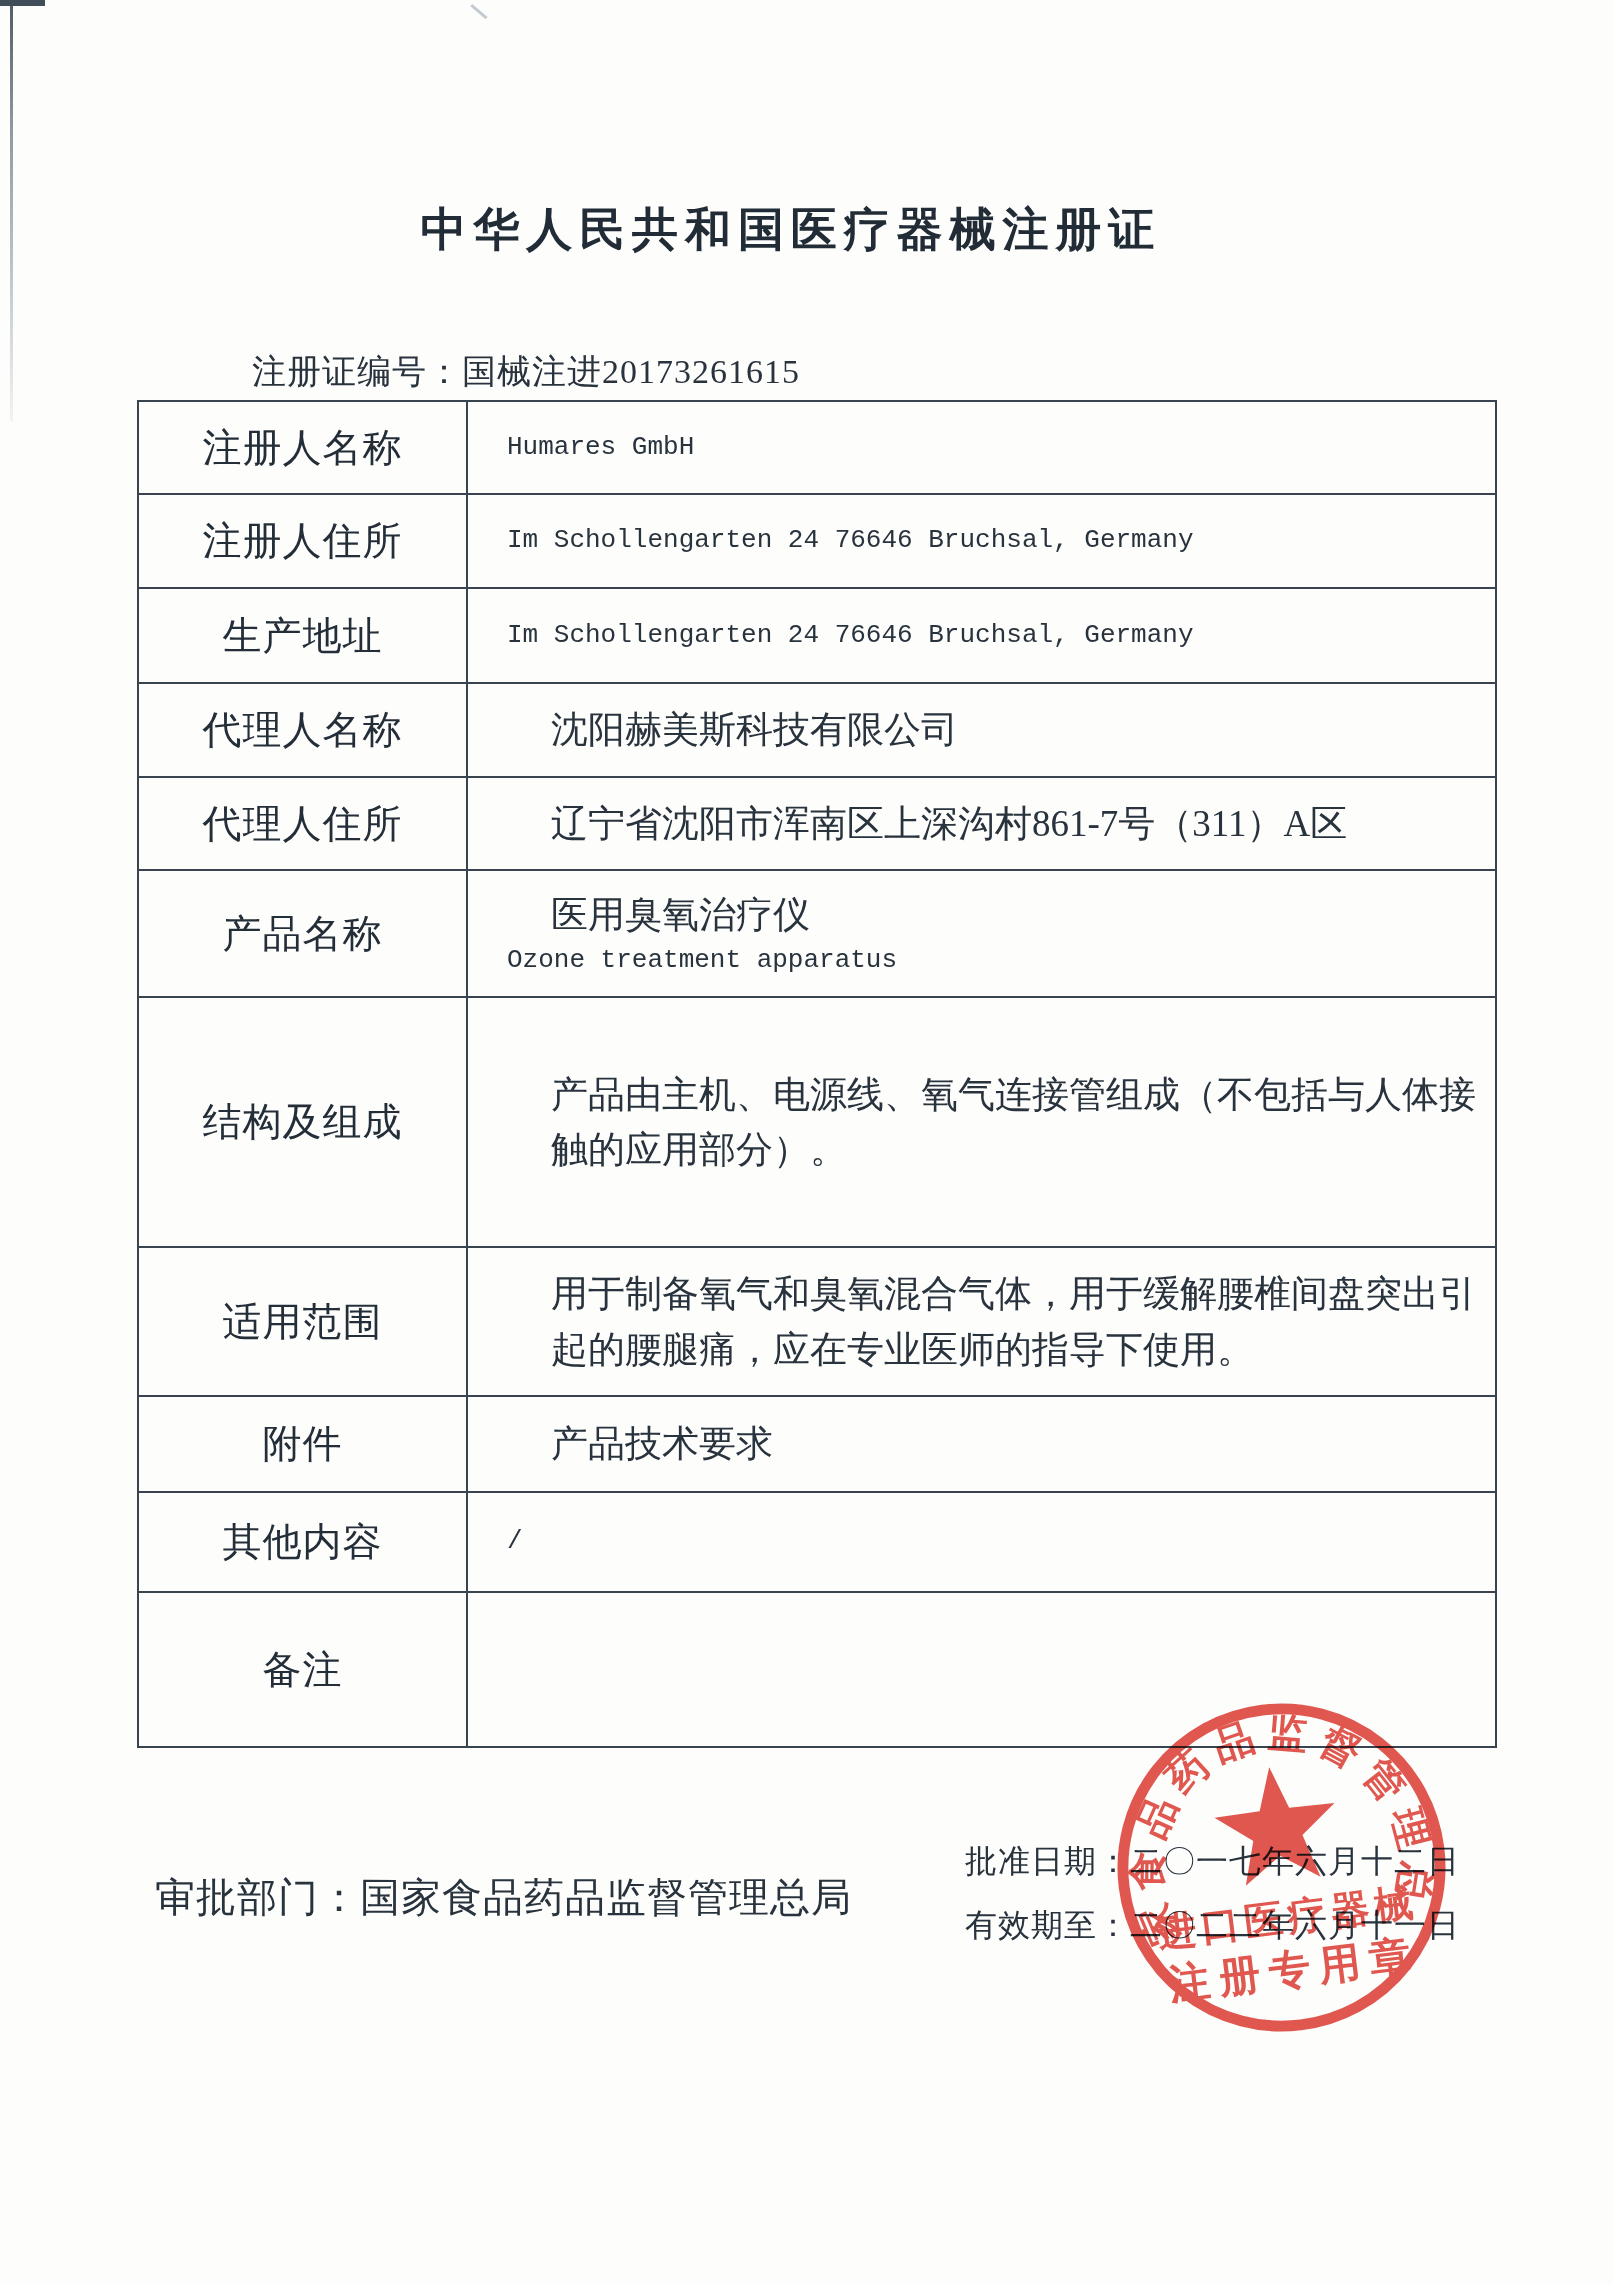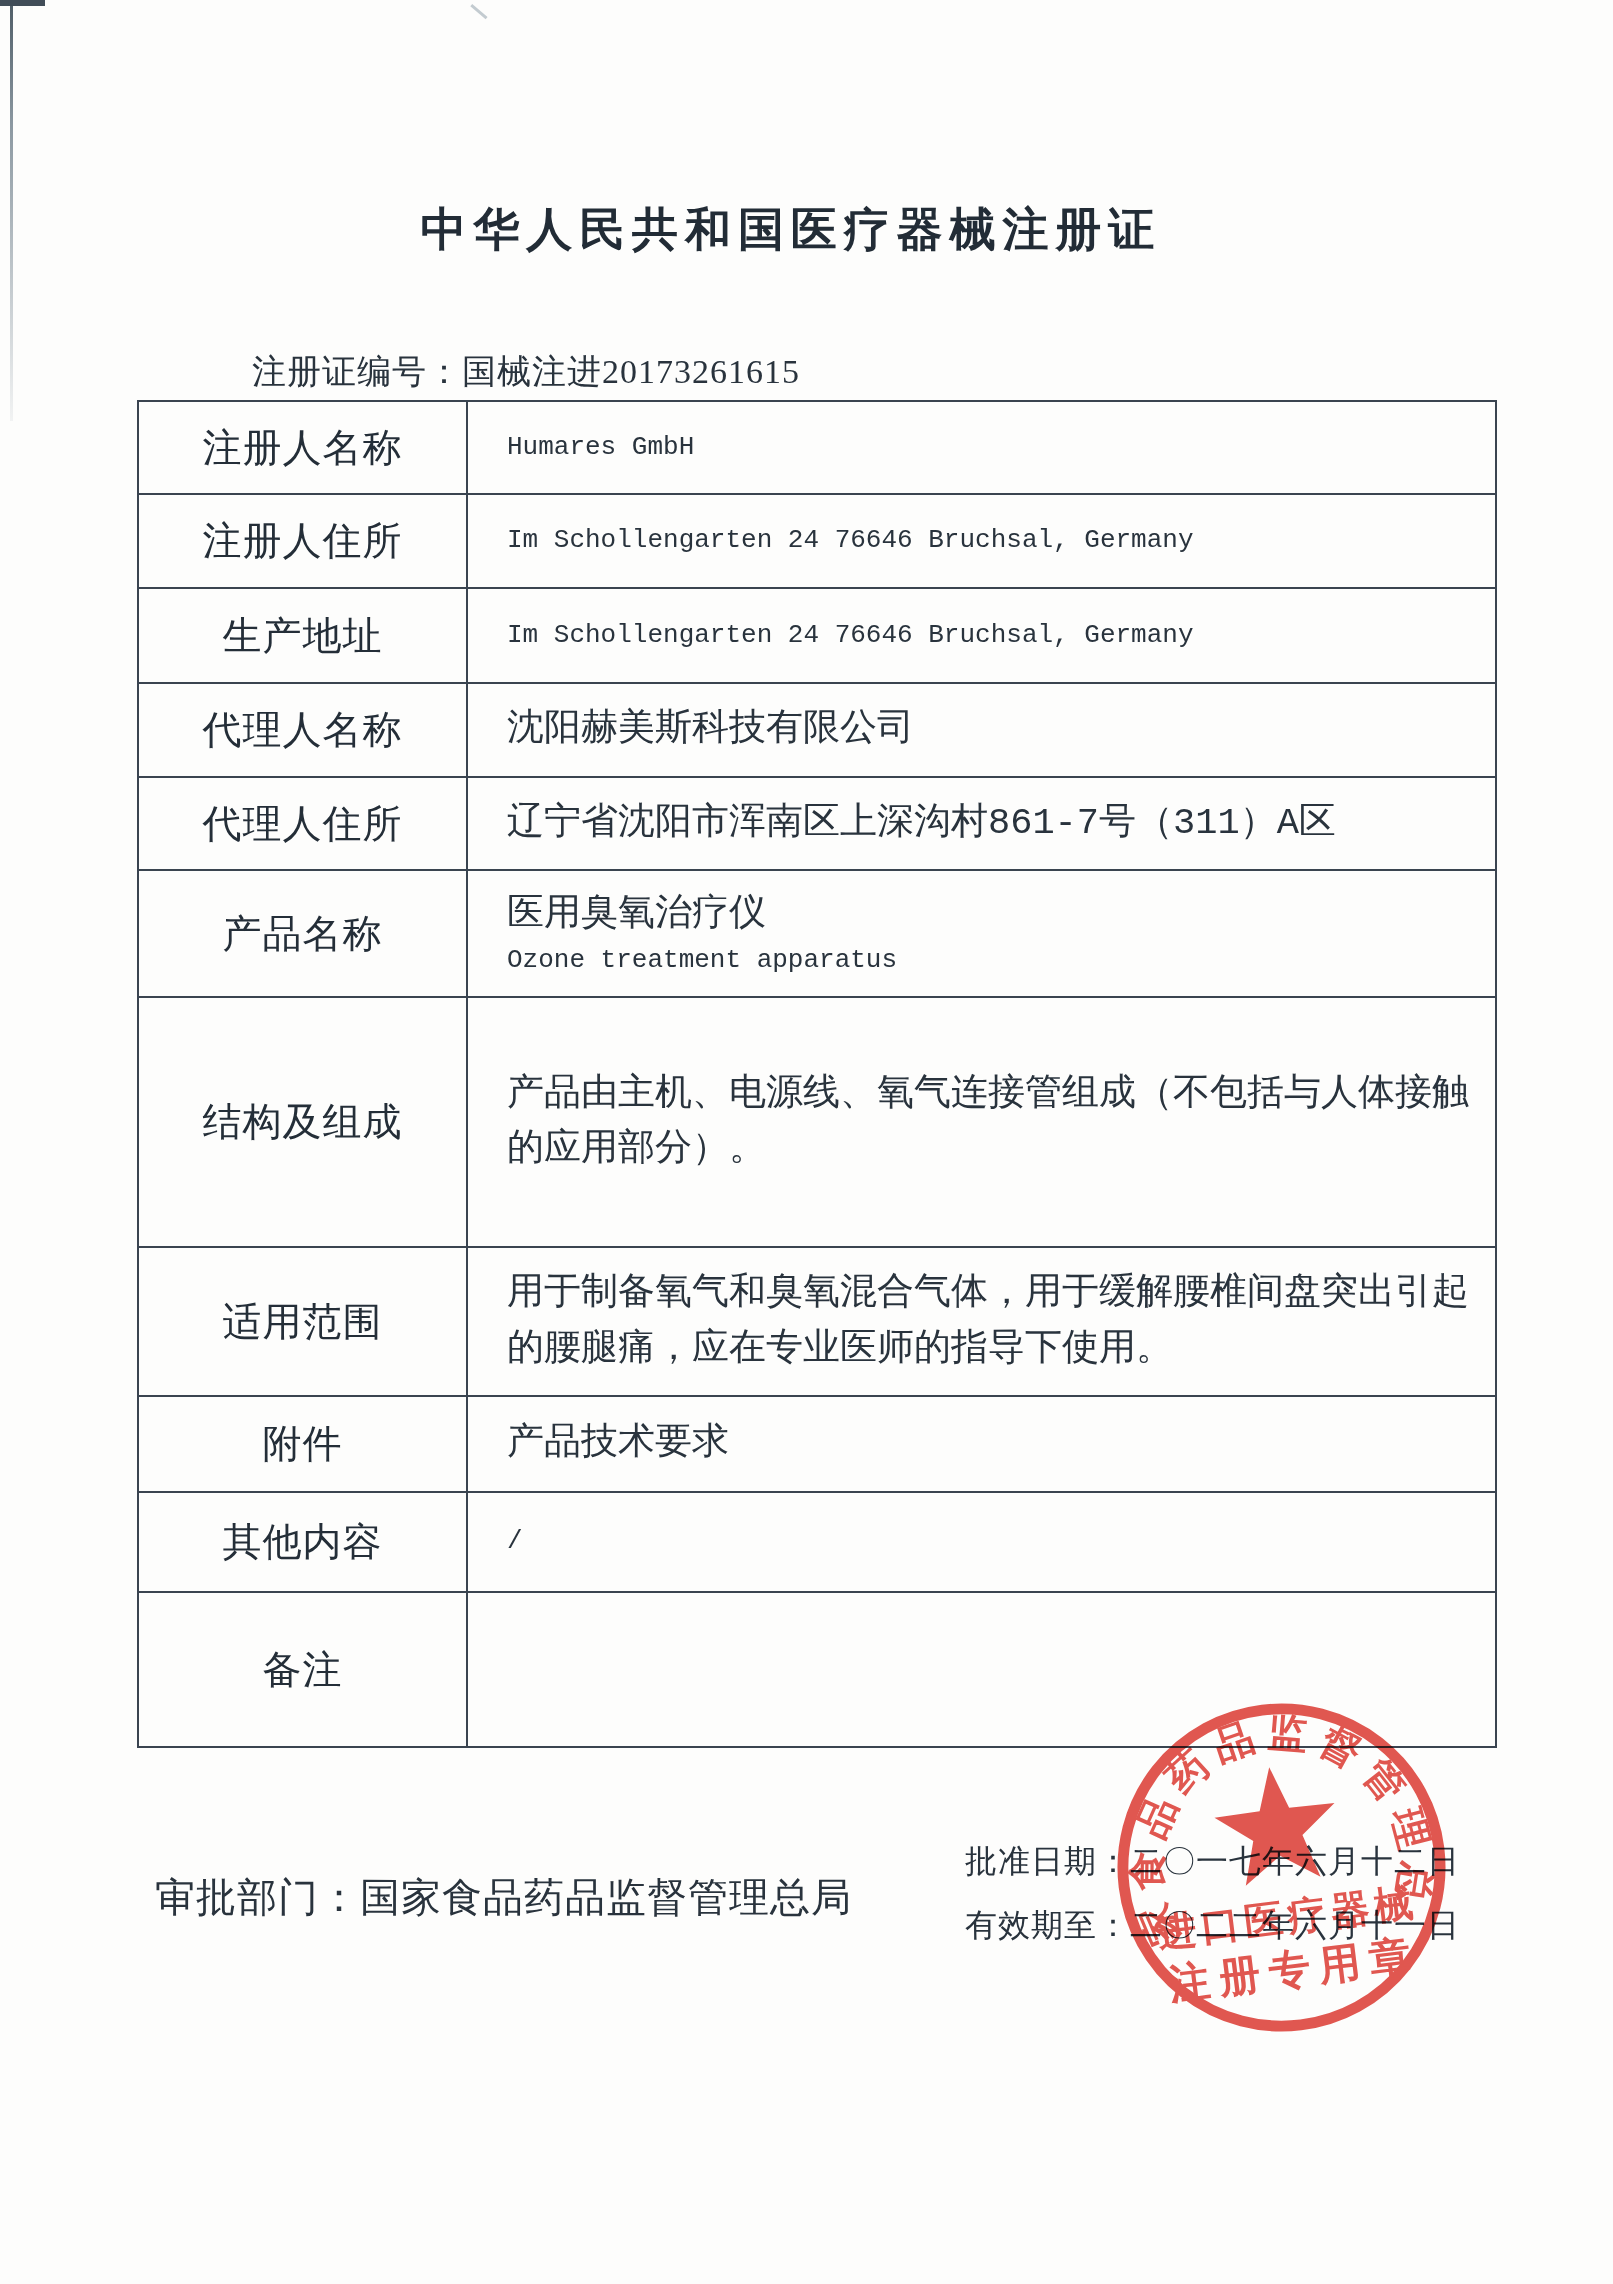--- a/index.html
+++ b/index.html
@@ -42,21 +42,21 @@
   .cell-label{
     flex:none;width:329px;border-right:2px solid var(--line);box-sizing:border-box;
     display:flex;align-items:center;justify-content:center;
     font-family:var(--zh-sans);font-weight:normal;font-size:39px;letter-spacing:1px;
     color:#242e38;
   }
   .cell-value{
     flex:1;display:flex;flex-direction:column;justify-content:center;
     padding:3.9px 13.7px 3.9px 39px;box-sizing:border-box;
   }
-  .zh-val{font-family:Liberation Mono, monospace;font-size:37px;line-height:1.5;letter-spacing:0;}
+  .zh-val{font-family:Liberation Serif, serif;font-size:37px;line-height:1.5;letter-spacing:0;margin-left:44px;}
   .mono-val{font-family:var(--mono);font-size:26px;line-height:1.45;letter-spacing:0;}
   .r1{height:91px}.r2{height:94px}.r3{height:95px}.r4{height:94px}
   .r5{height:93px}.r6{height:127px}.r7{height:93px}.r8{height:250px}
   .r9{height:149px}.r10{height:96px}.r11{height:100px}.r12{height:155px}
 
   .footer-dept{position:absolute;left:155px;top:1870px;font-size:40px;letter-spacing:1px;}
   .footer-date{position:absolute;left:965px;top:1840px;font-size:32px;letter-spacing:1px;}
   .footer-valid{position:absolute;left:965px;top:1904px;font-size:32px;letter-spacing:1px;}
 
   .stamp{

